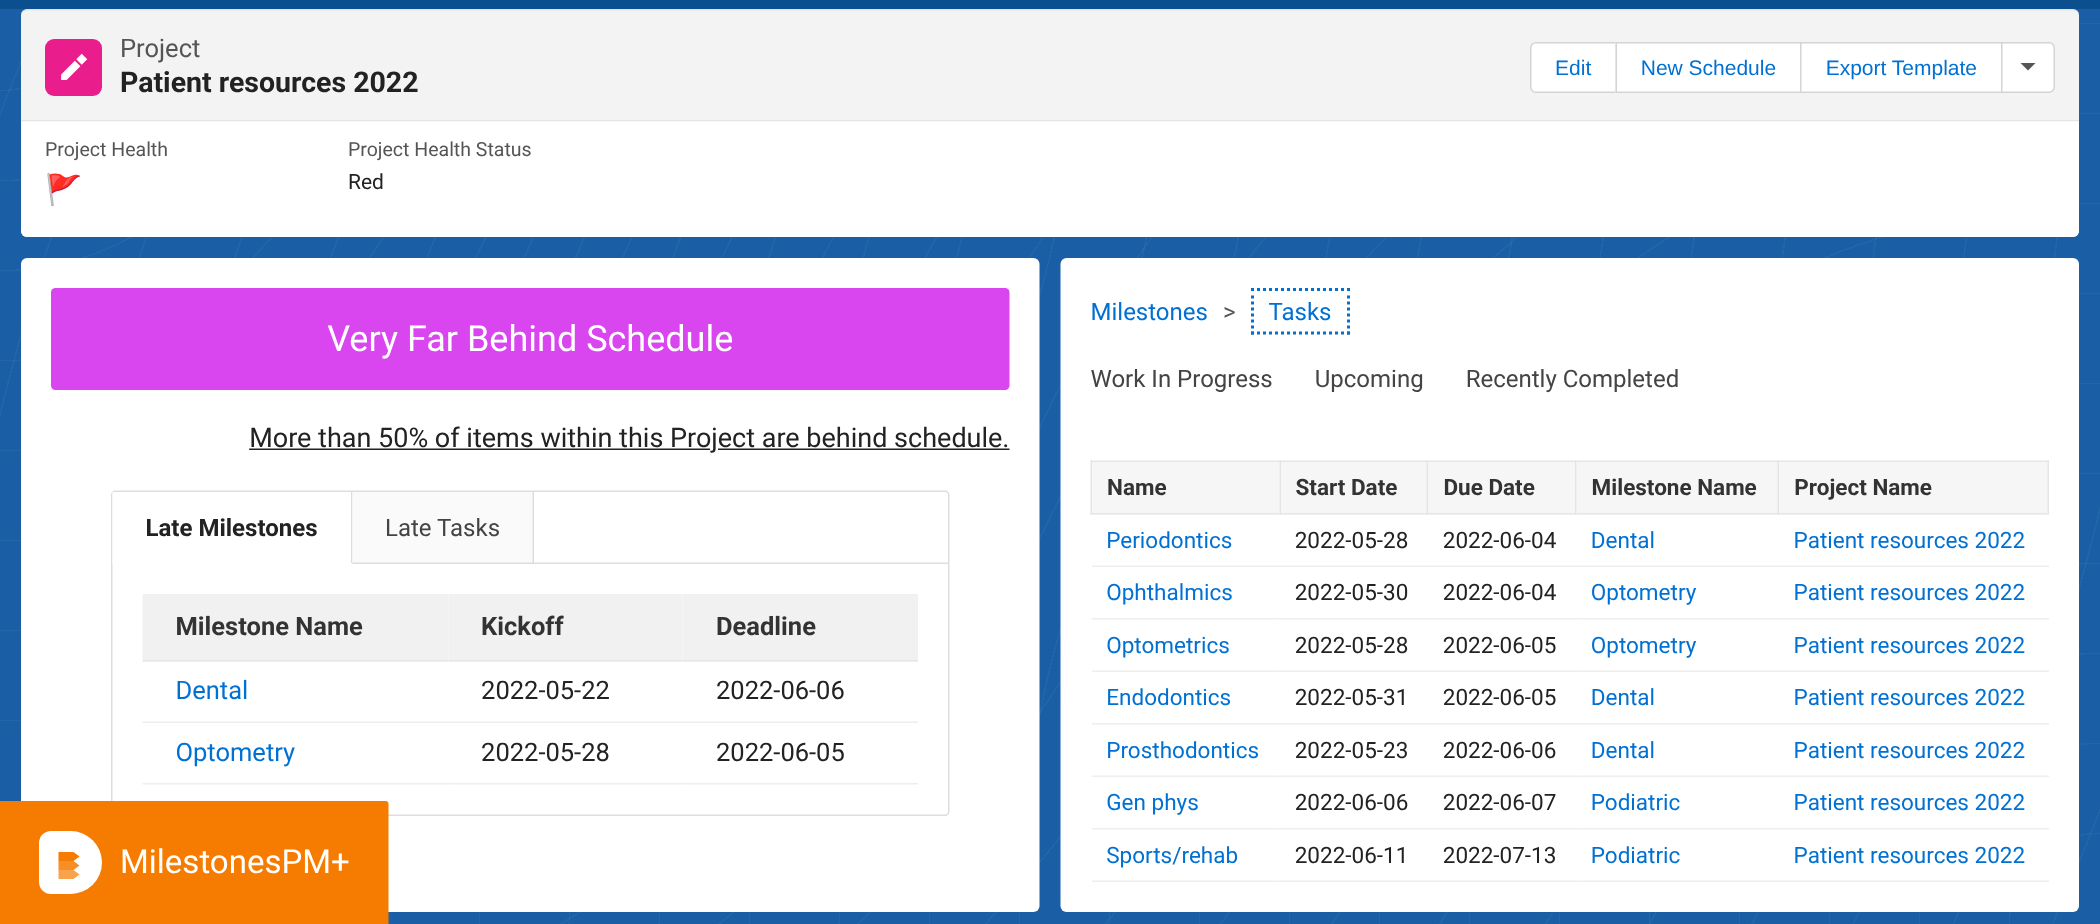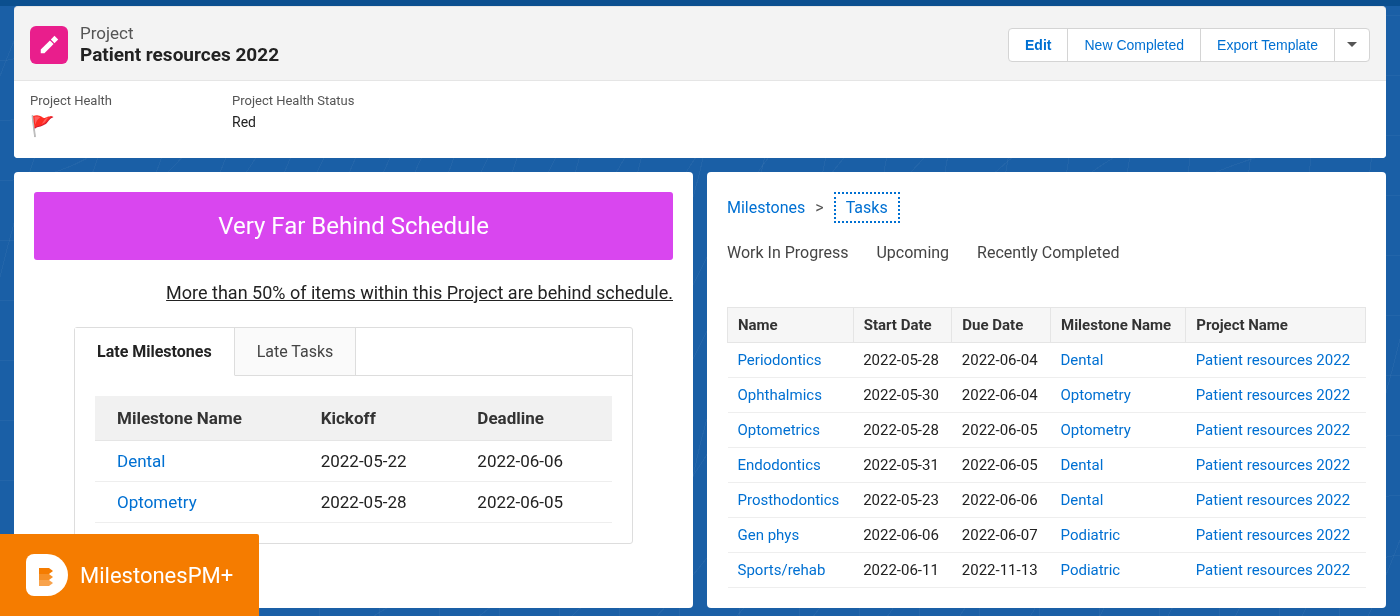--- a/index.html
+++ b/index.html
@@ -31,21 +31,21 @@
   .project-icon svg { width: 22px; height: 22px; }
   .header-left .type { font-size: 17px; color: #555; }
   .header-left .title { font-size: 19px; font-weight: 700; color: #222; }
 
   .header-actions { display: flex; }
   .btn {
     background: #fff; border: 1px solid #d4d4d4; color: #0070d2;
     font-size: 14px; padding: 8px 16px; cursor: pointer;
     margin-left: -1px; display: inline-flex; align-items: center;
   }
-  .btn:first-child { border-top-left-radius: 4px; border-bottom-left-radius: 4px; margin-left: 0; font-weight: bold; }
+  .btn:first-child { border-top-left-radius: 4px; border-bottom-left-radius: 4px; margin-left: 0; }
   .btn:last-child { border-top-right-radius: 4px; border-bottom-right-radius: 4px; }
   .btn.caret { padding: 8px 12px; color: #555; }
   .caret-down {
     width: 0; height: 0; border-left: 5px solid transparent; border-right: 5px solid transparent;
     border-top: 5px solid #555;
   }
 
   .header-bottom {
     background: #fff; border-top: 1px solid #e5e5e5;
     padding: 12px 16px 20px 16px; display: flex; gap: 120px;
@@ -142,21 +142,21 @@
             <path d="M14 6 L18 2 L22 6 L18 10 Z" fill="#fff" stroke="none"></path>
           </svg>
         </div>
         <div>
           <div class="type">Project</div>
           <div class="title">Patient resources 2022</div>
         </div>
       </div>
       <div class="header-actions">
         <button class="btn">Edit</button>
-        <button class="btn">New Completed</button>
+        <button class="btn">New Schedule</button>
         <button class="btn">Export Template</button>
         <button class="btn caret">
             <span class="caret-down"></span>
           </button>
       </div>
     </div>
     <div class="header-bottom">
       <div class="field">
         <div class="label">Project Health</div>
         <div class="value" style="font-size:20px;">🚩</div>
@@ -265,21 +265,21 @@
             <tr>
               <td><a class="link">Gen phys</a></td>
               <td>2022-06-06</td>
               <td>2022-06-07</td>
               <td><a class="link">Podiatric</a></td>
               <td><a class="link">Patient resources 2022</a></td>
             </tr>
             <tr>
               <td><a class="link">Sports/rehab</a></td>
               <td>2022-06-11</td>
-              <td>2022-11-13</td>
+              <td>2022-07-13</td>
               <td><a class="link">Podiatric</a></td>
               <td><a class="link">Patient resources 2022</a></td>
             </tr>
           </tbody>
       </table>
     </div>
   </div>
 </div>
 
 <div class="logo-badge">

